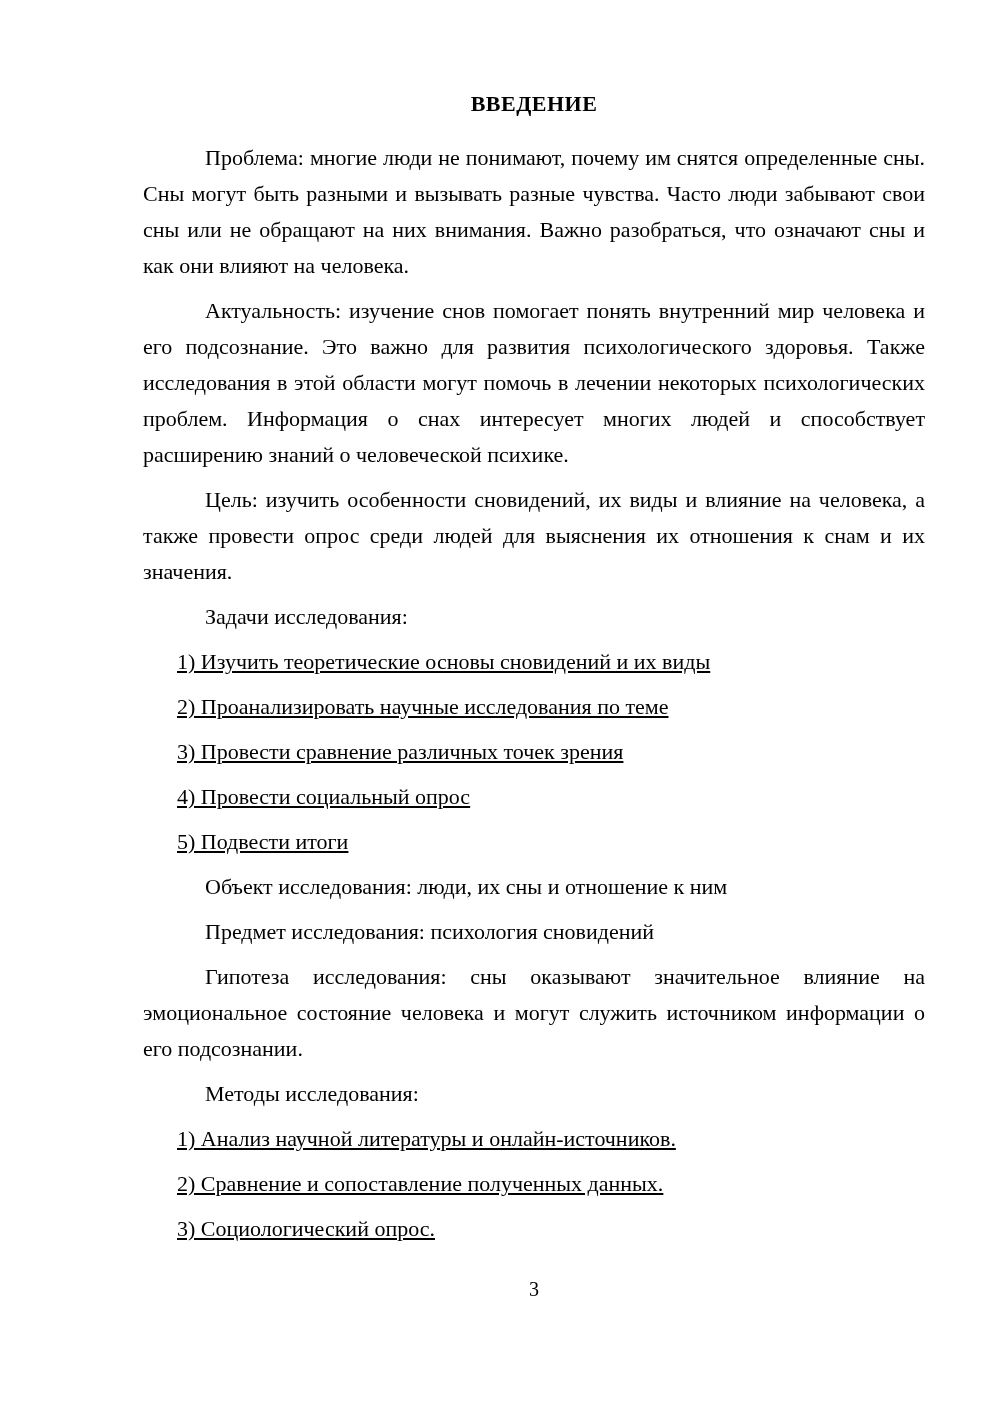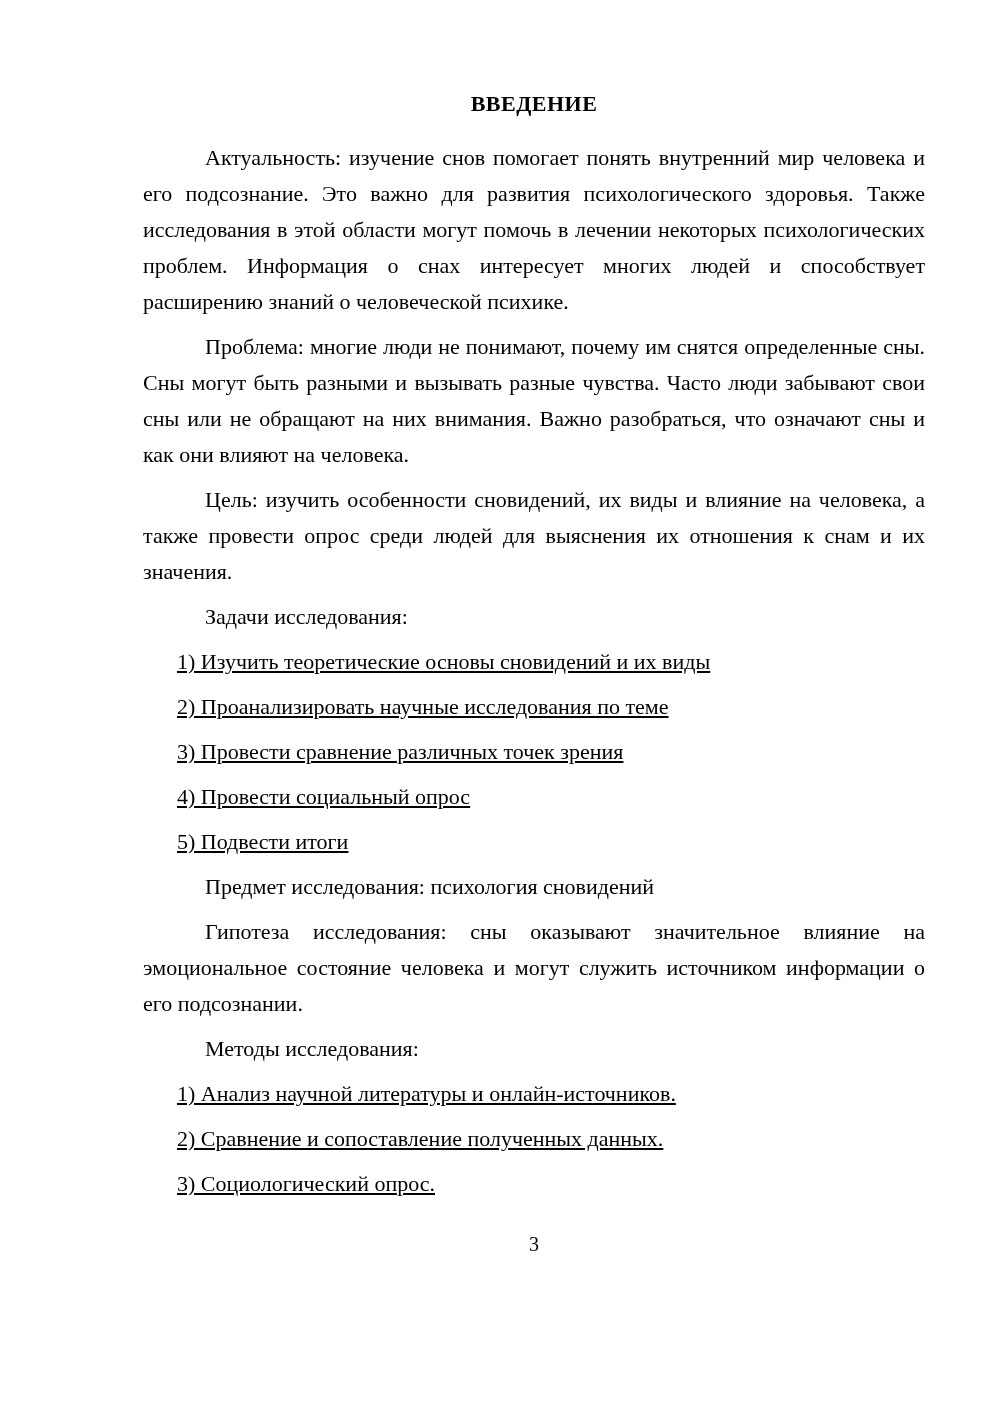--- a/index.html
+++ b/index.html
@@ -52,36 +52,37 @@
     margin-top: 24px;
   }
 </style>
 </head>
 <body>
 
 <div class="page">
 
   <h1 class="doc-title">ВВЕДЕНИЕ</h1>
 
+  <p class="para">Проблема: многие люди не понимают, почему им снятся определенные сны. Сны могут быть разными и вызывать разные чувства. Часто люди забывают свои сны или не обращают на них внимания. Важно разобраться, что означают сны и как они влияют на человека.</p>
+
   <p class="para">Актуальность: изучение снов помогает понять внутренний мир человека и его подсознание. Это важно для развития психологического здоровья. Также исследования в этой области могут помочь в лечении некоторых психологических проблем. Информация о снах интересует многих людей и способствует расширению знаний о человеческой психике.</p>
-
-  <p class="para">Проблема: многие люди не понимают, почему им снятся определенные сны. Сны могут быть разными и вызывать разные чувства. Часто люди забывают свои сны или не обращают на них внимания. Важно разобраться, что означают сны и как они влияют на человека.</p>
 
   <p class="para">Цель: изучить особенности сновидений, их виды и влияние на человека, а также провести опрос среди людей для выяснения их отношения к снам и их значения.</p>
 
   <p class="line-para">Задачи исследования:</p>
 
   <div class="list-block">
     <div class="list-item">1) Изучить теоретические основы сновидений и их виды</div>
     <div class="list-item">2) Проанализировать научные исследования по теме</div>
     <div class="list-item">3) Провести сравнение различных точек зрения</div>
     <div class="list-item">4) Провести социальный опрос</div>
     <div class="list-item">5) Подвести итоги</div>
   </div>
 
+  <p class="line-para">Объект исследования: люди, их сны и отношение к ним</p>
 
   <p class="line-para">Предмет исследования: психология сновидений</p>
 
   <p class="para">Гипотеза исследования: сны оказывают значительное влияние на эмоциональное состояние человека и могут служить источником информации о его подсознании.</p>
 
   <p class="line-para">Методы исследования:</p>
 
   <div class="list-block">
     <div class="list-item">1) Анализ научной литературы и онлайн-источников.</div>
     <div class="list-item">2) Сравнение и сопоставление полученных данных.</div>

